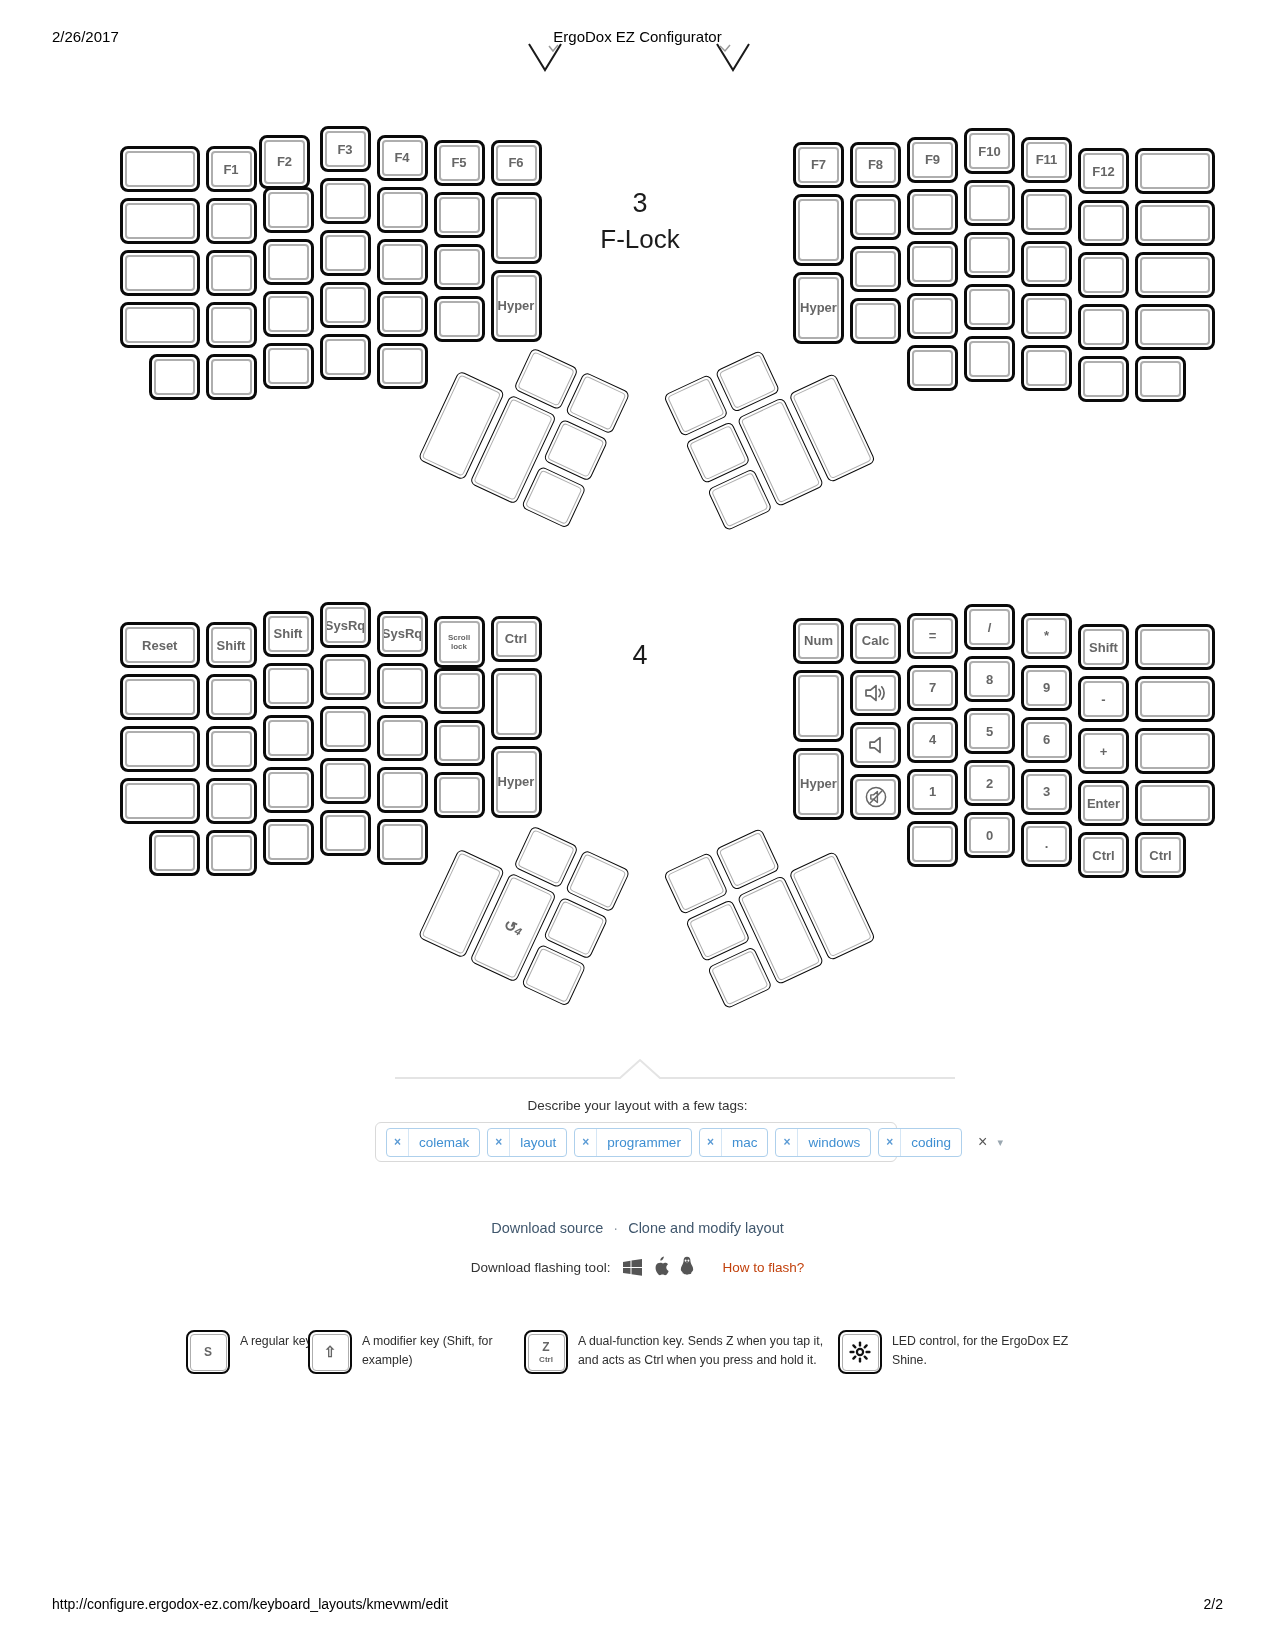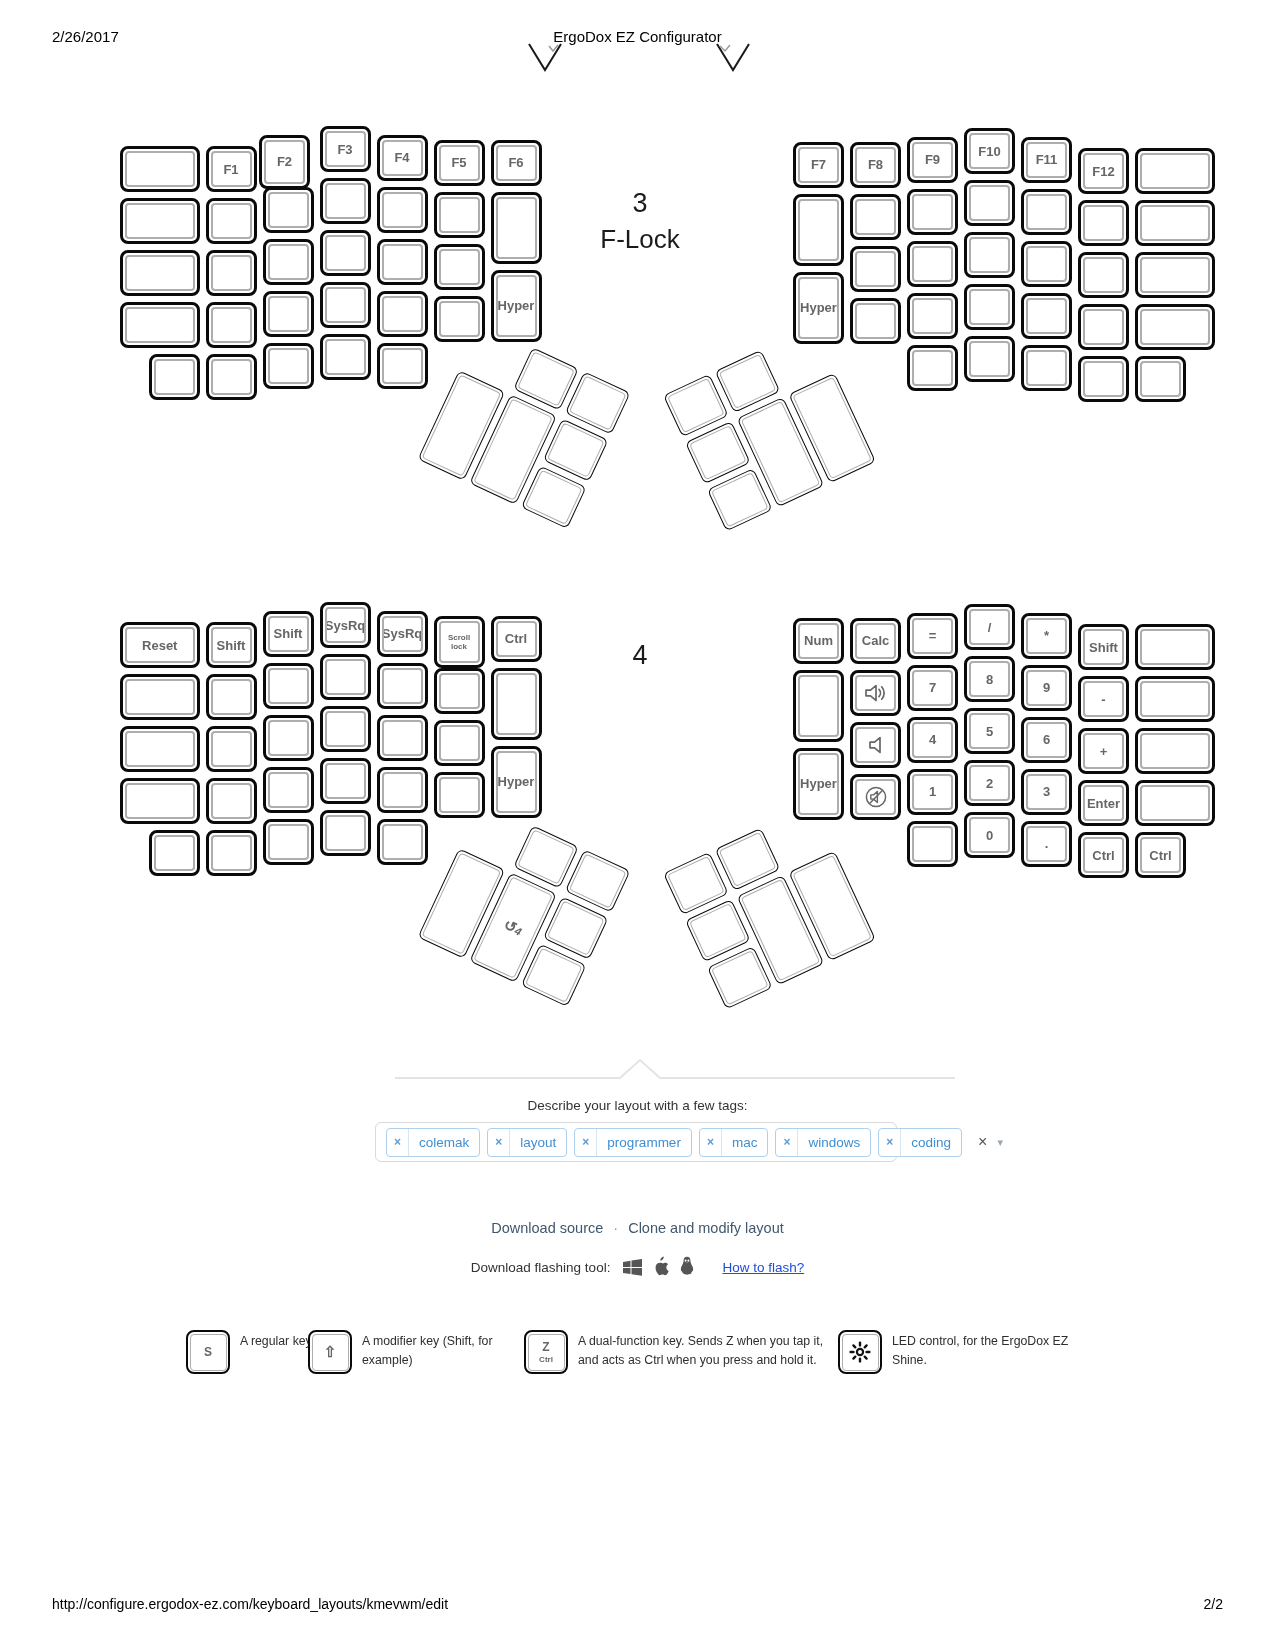--- a/index.html
+++ b/index.html
@@ -47,21 +47,21 @@
   .tag-clear{color:#555;font-size:16px;margin-left:9px;cursor:pointer;}
   .tag-caret{color:#9aa7b0;font-size:11px;margin-left:10px;}
 
   
   .links-row{position:absolute;left:0;right:0;top:1220px;text-align:center;font-size:14.5px;color:#40576d;}
   .links-row .sep{color:#8a97a3;margin:0 10px;}
   .links-row a{color:#40576d;text-decoration:none;cursor:pointer;}
   .flash-row{position:absolute;left:0;right:0;top:1256px;text-align:center;font-size:13.5px;color:#333;}
   .flash-row .icons{display:inline-block;vertical-align:-4px;margin-left:8px;}
   .flash-row .icons svg{margin:0 5px;cursor:pointer;}
-  .flash-row .how{color:#1d4ed8;margin-left:22px;cursor:pointer;text-decoration:underline;}
+  .flash-row .how{color:#c2410c;margin-left:22px;cursor:pointer;}
 
   
   .legend-item{position:absolute;top:1330px;}
   .lg-key{position:absolute;top:0;width:44px;height:44px;background:#fff;border:2.5px solid #0a0a0a;
           border-radius:8px;box-sizing:border-box;}
   .lg-key .inner{position:absolute;top:1.5px;left:1.5px;right:1.5px;bottom:1.5px;border:1.5px solid #aeaeae;
           border-radius:4px;display:flex;flex-direction:column;align-items:center;justify-content:center;
           color:#666;font-weight:bold;font-size:12px;}
   .lg-key .sub{font-size:8px;margin-top:1px;}
   .lg-txt{position:absolute;top:2px;font-size:12.3px;color:#2e2e2e;line-height:1.55;}

